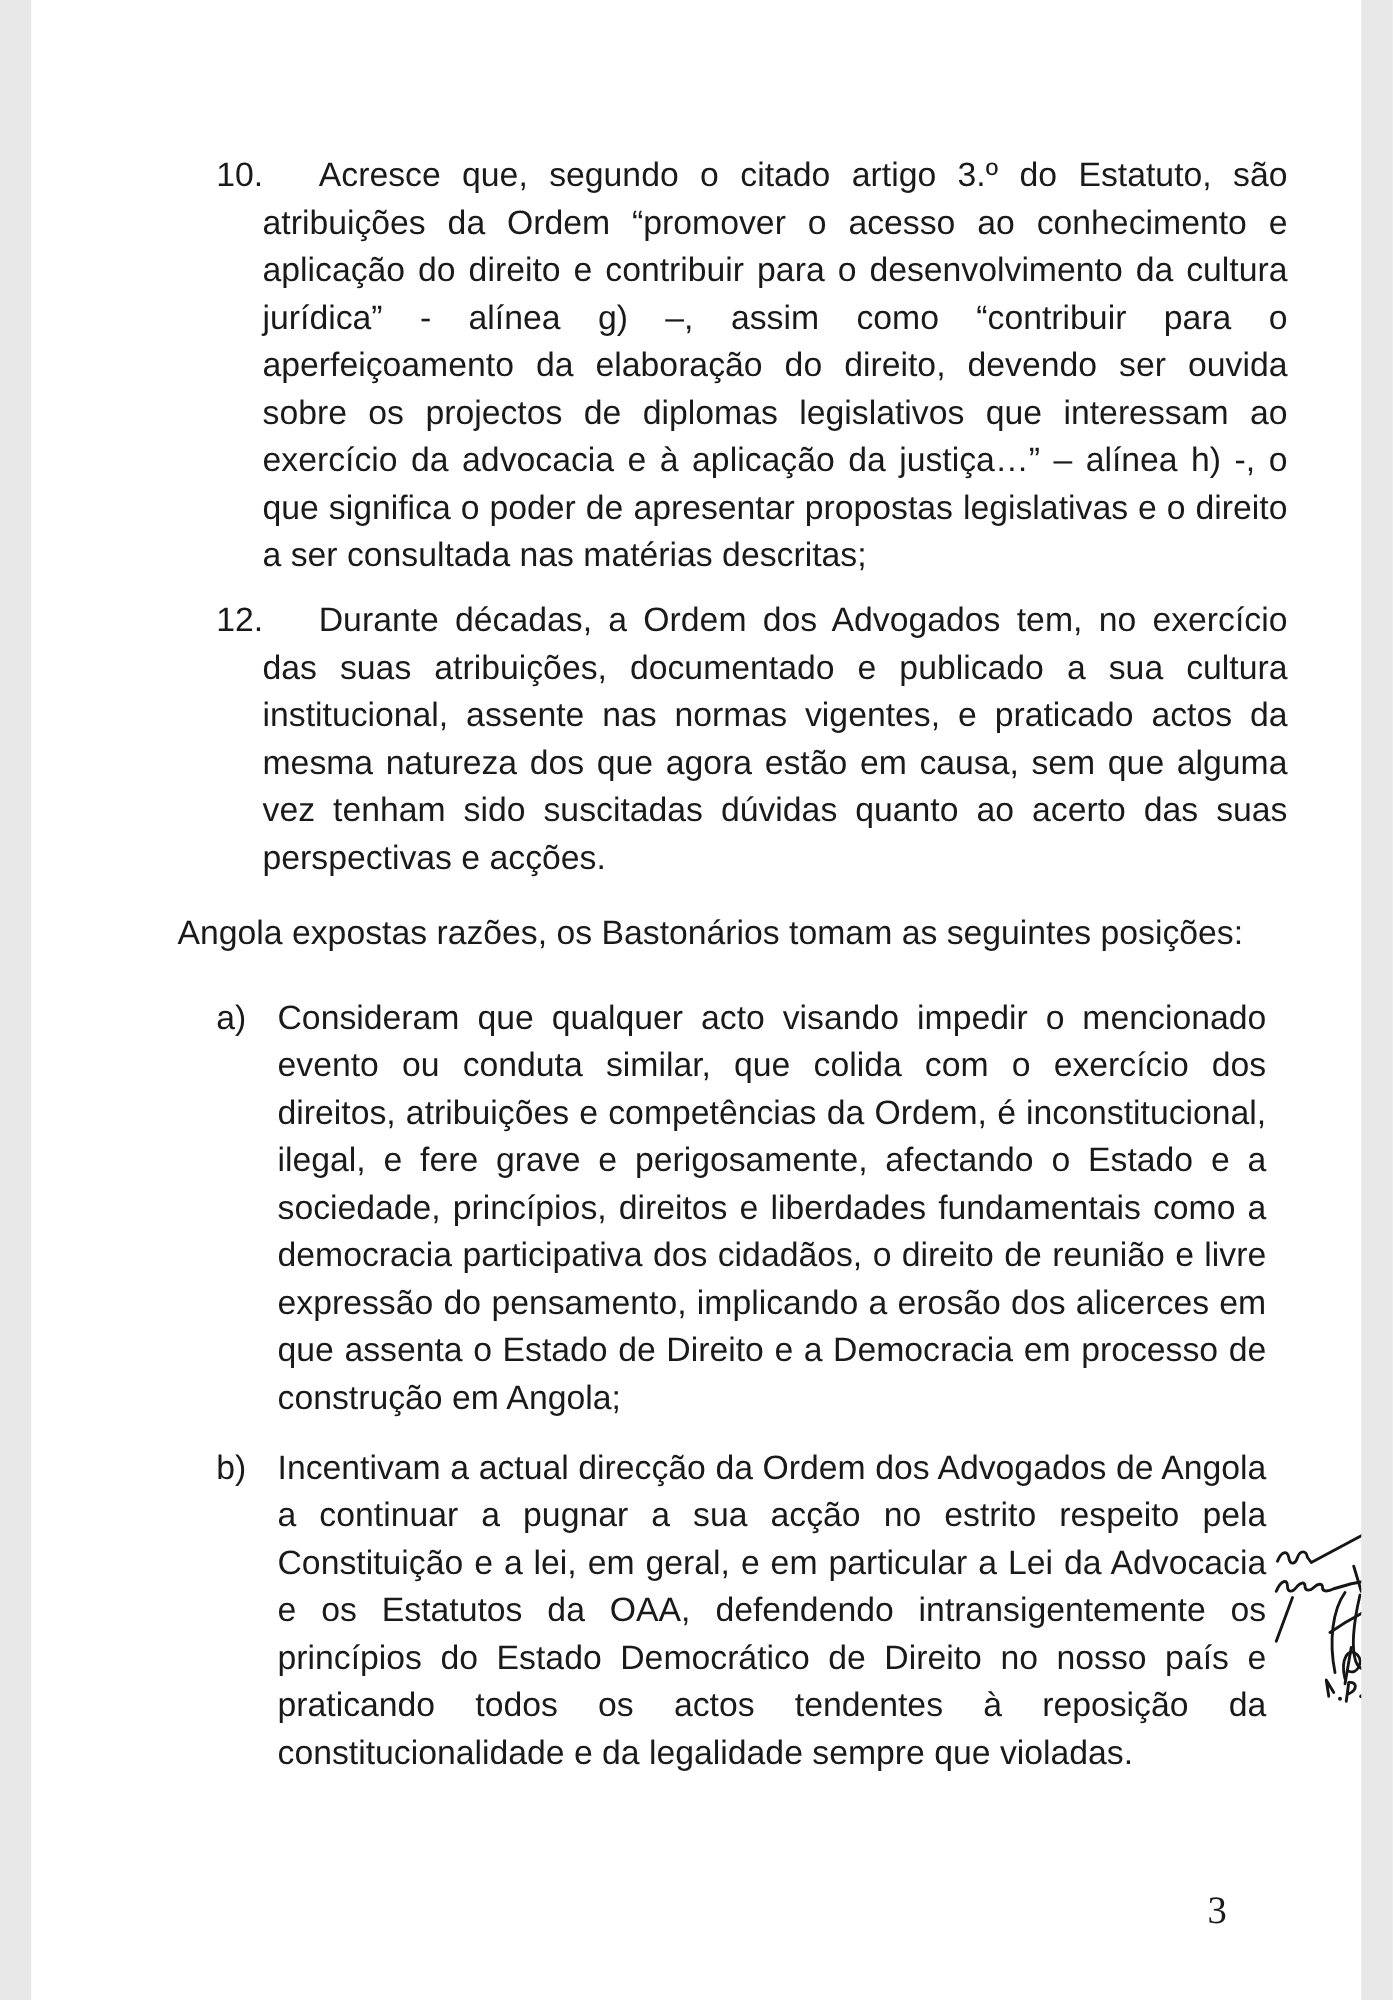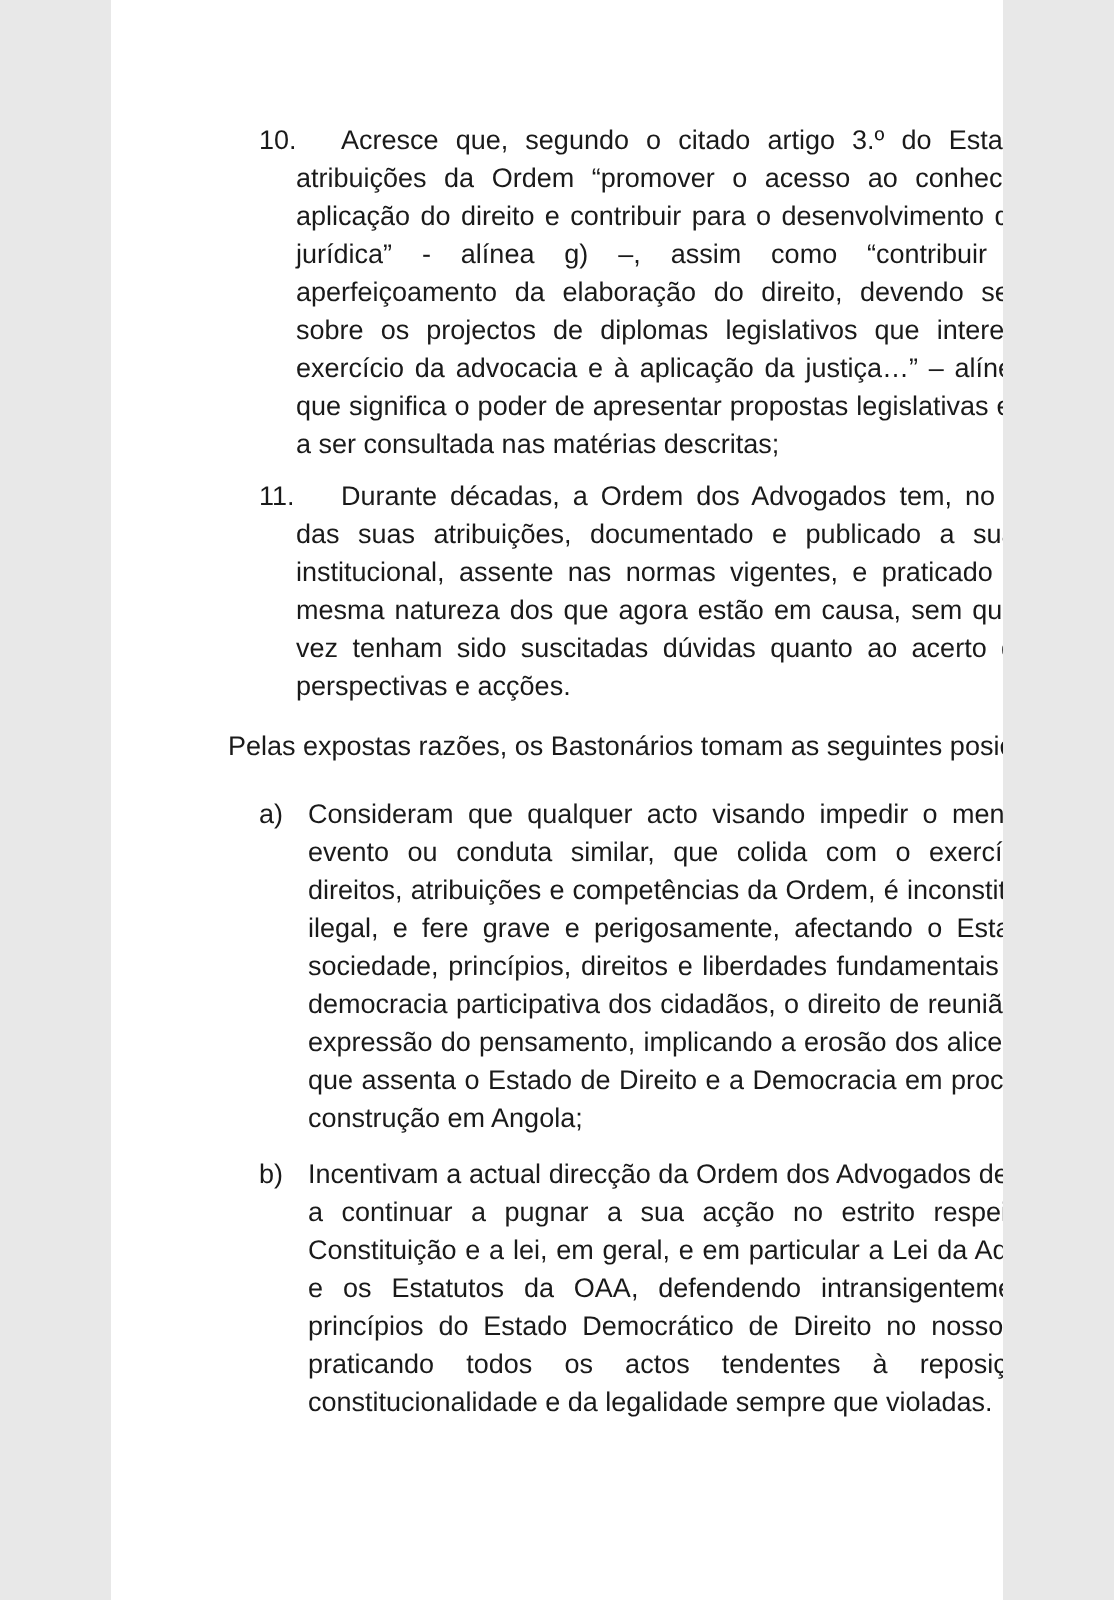--- a/index.html
+++ b/index.html
@@ -1,18 +1,18 @@
 <!DOCTYPE html>
 <html><head>
 <meta charset="utf-8">
 <style>
   html, body { margin: 0; padding: 0; background: #e8e8e8; }
   .page {
     position: relative;
-    width: 892px;
+    width: 1064px;
     height: 1600px;
     background: #ffffff;
     font-family: "Liberation Sans", sans-serif;
     color: #1a1a1a;
     overflow: hidden;
     margin: 0 auto;
     text-decoration: underline;
   }
   .content {
     position: absolute;
@@ -82,25 +82,25 @@
 <div class="page">
 
   <div class="content">
 
     <div class="num-item">
       <span class="marker">10.</span>
       <p>Acresce que, segundo o citado artigo 3.º do Estatuto, são atribuições da Ordem “promover o acesso ao conhecimento e aplicação do direito e contribuir para o desenvolvimento da cultura jurídica” - alínea g) –, assim como “contribuir para o aperfeiçoamento da elaboração do direito, devendo ser ouvida sobre os projectos de diplomas legislativos que interessam ao exercício da advocacia e à aplicação da justiça…” – alínea h) -, o que significa o poder de apresentar propostas legislativas e o direito a ser consultada nas matérias descritas;</p>
     </div>
 
     <div class="num-item">
-      <span class="marker">11.</span>
+      <span class="marker">12.</span>
       <p>Durante décadas, a Ordem dos Advogados tem, no exercício das suas atribuições, documentado e publicado a sua cultura institucional, assente nas normas vigentes, e praticado actos da mesma natureza dos que agora estão em causa, sem que alguma vez tenham sido suscitadas dúvidas quanto ao acerto das suas perspectivas e acções.</p>
     </div>
 
-    <p class="intro">Pelas expostas razões, os Bastonários tomam as seguintes posições:</p>
+    <p class="intro">Angola expostas razões, os Bastonários tomam as seguintes posições:</p>
 
     <div class="let-item">
       <span class="marker">a)</span>
       <p>Consideram que qualquer acto visando impedir o mencionado evento ou conduta similar, que colida com o exercício dos direitos, atribuições e competências da Ordem, é inconstitucional, ilegal, e fere grave e perigosamente, afectando o Estado e a sociedade, princípios, direitos e liberdades fundamentais como a democracia participativa dos cidadãos, o direito de reunião e livre expressão do pensamento, implicando a erosão dos alicerces em que assenta o Estado de Direito e a Democracia em processo de construção em Angola;</p>
     </div>
 
     <div class="let-item">
       <span class="marker">b)</span>
       <p>Incentivam a actual direcção da Ordem dos Advogados de Angola a continuar a pugnar a sua acção no estrito respeito pela Constituição e a lei, em geral, e em particular a Lei da Advocacia e os Estatutos da OAA, defendendo intransigentemente os princípios do Estado Democrático de Direito no nosso país e praticando todos os actos tendentes à reposição da constitucionalidade e da legalidade sempre que violadas.</p>
     </div>

